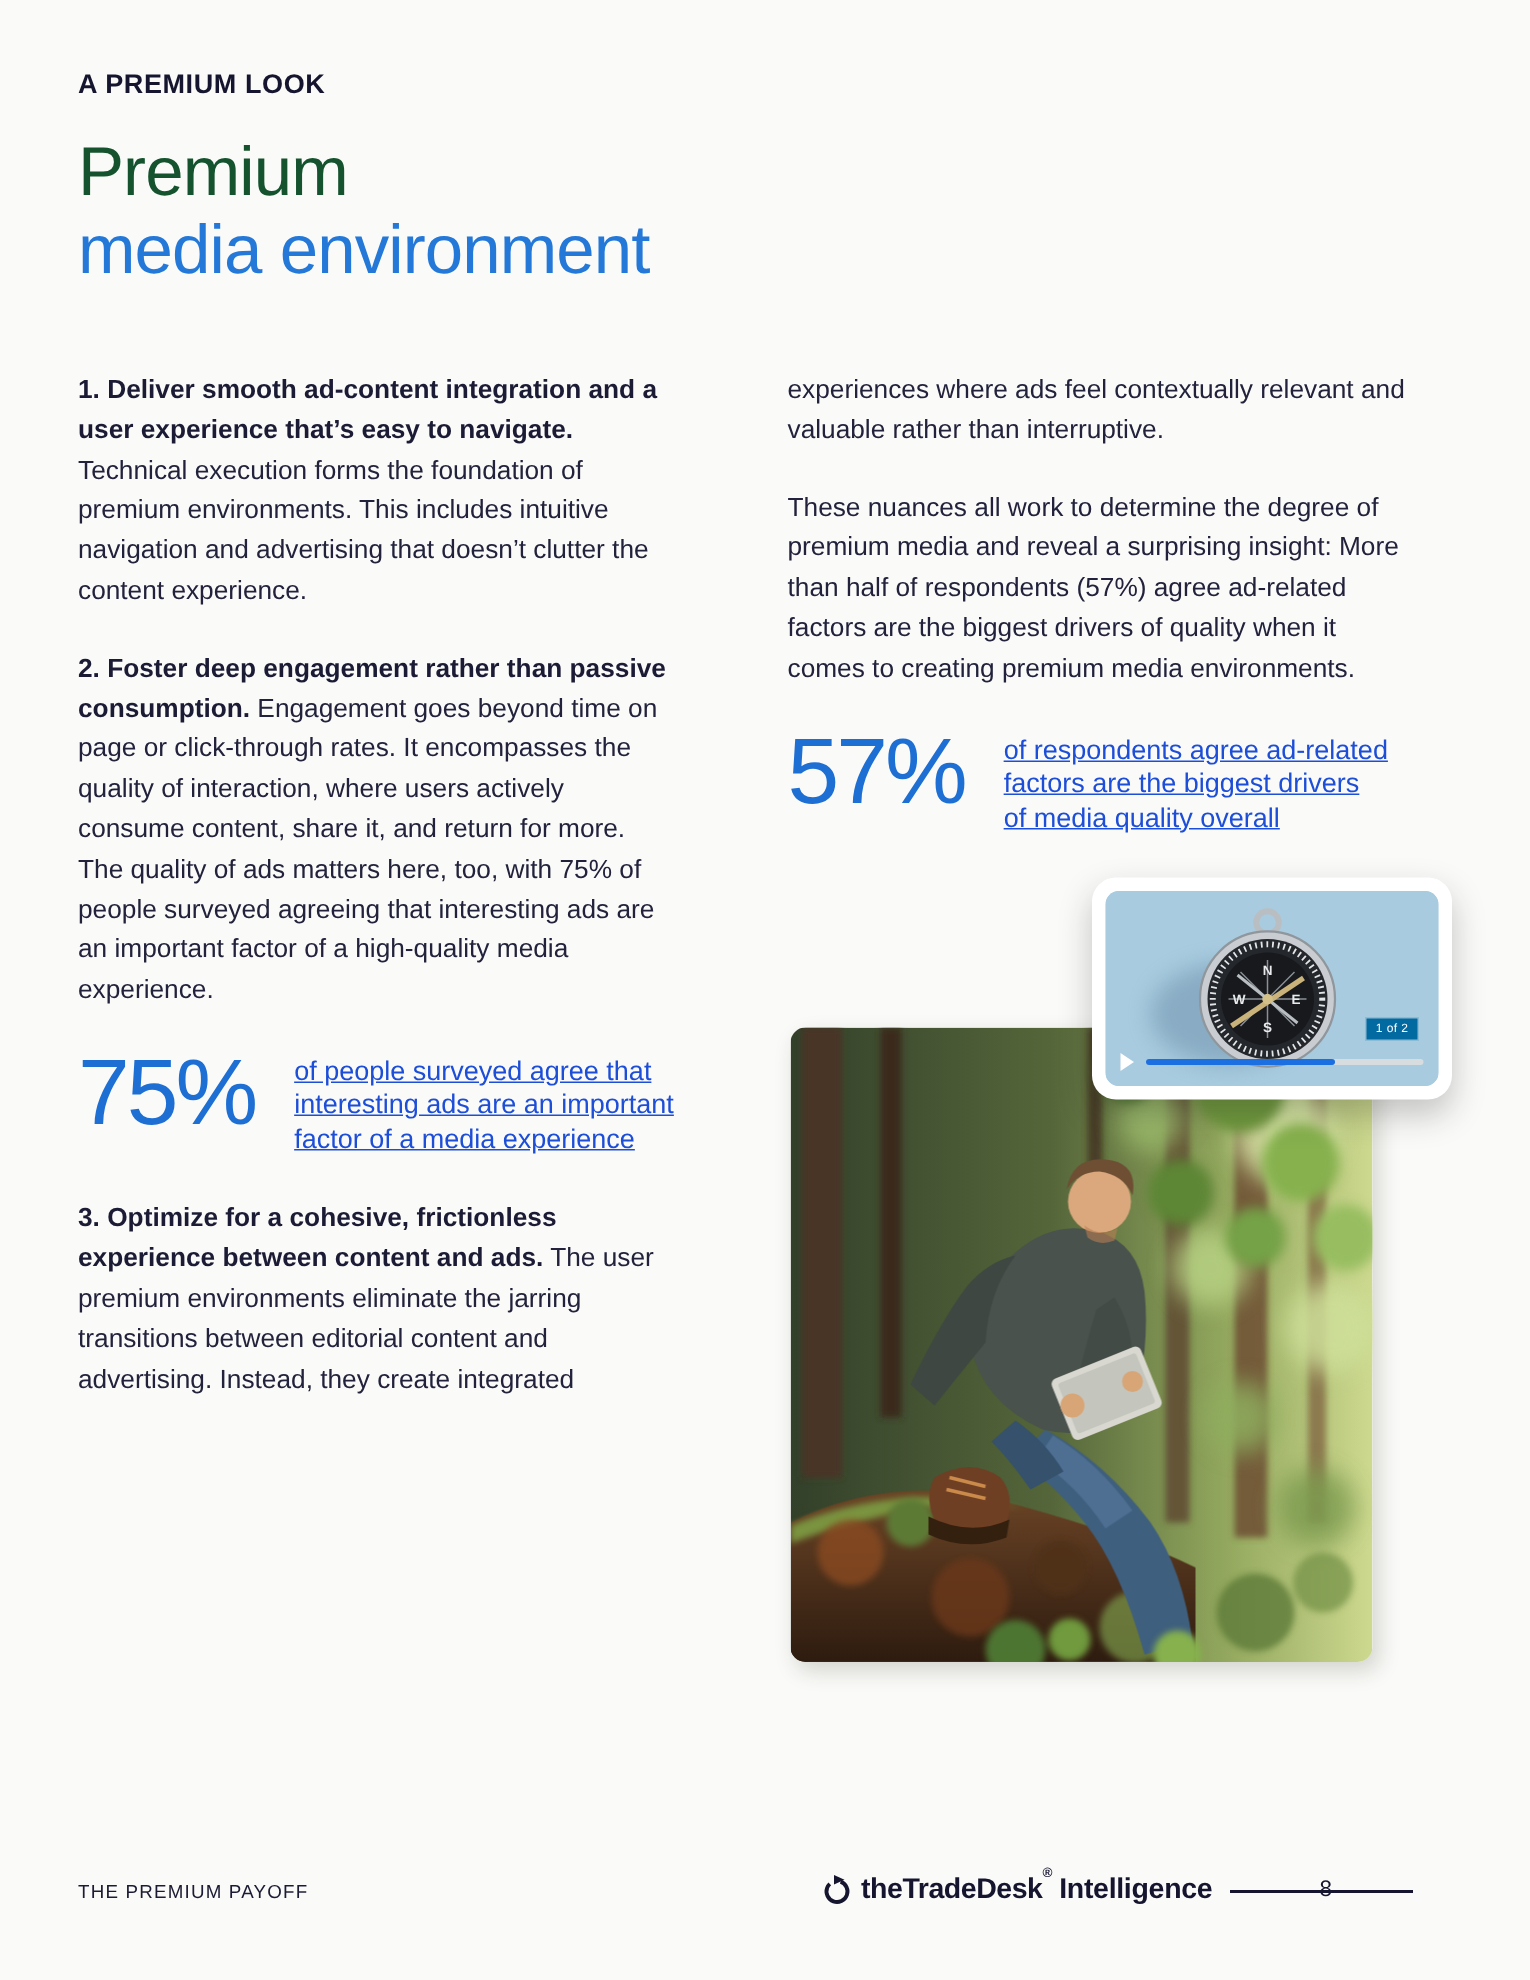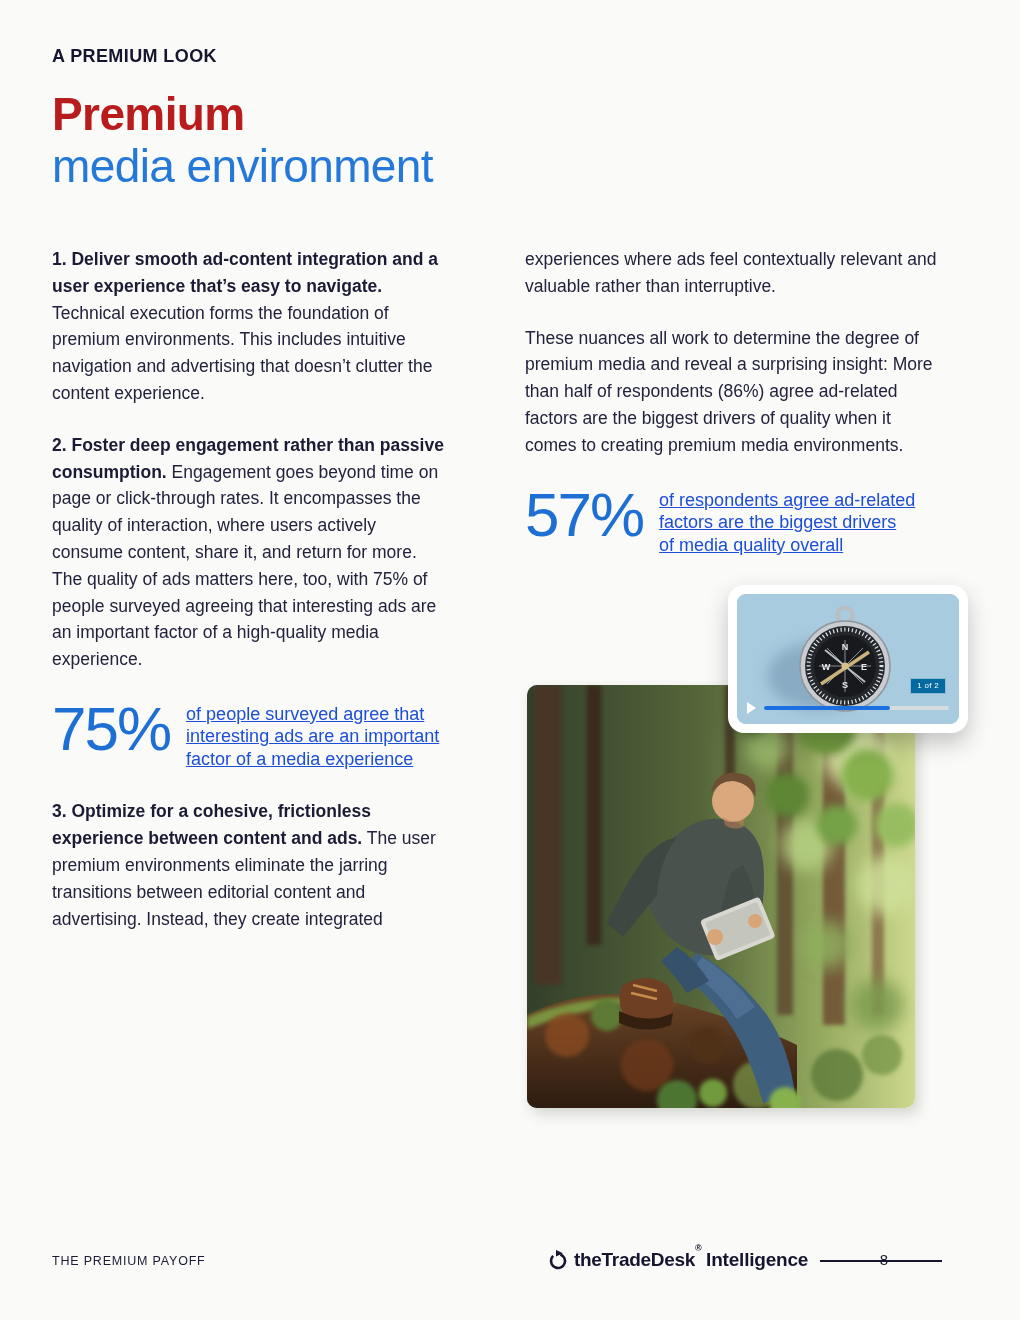--- a/index.html
+++ b/index.html
@@ -7,30 +7,30 @@
     width:1020px;height:1320px;position:relative;overflow:hidden;
     background:#FAFAF8;
     font-family:"Liberation Sans",sans-serif;
     color:#22223C;
   }
   .eyebrow{
     position:absolute;left:52px;top:46px;
     font-size:18px;font-weight:700;letter-spacing:.4px;color:#15152F;
   }
   .title{position:absolute;left:52px;top:88px;font-size:46px;line-height:52px;font-weight:400;letter-spacing:-.6px;}
-  .title .t1{color:#b91c1c;display:block;font-weight:bold;}
+  .title .t1{color:#14532d;display:block;}
   .title .t2{color:#2478D8;display:block;}
 
   .col{position:absolute;top:222px;font-size:17.5px;line-height:26.8px;margin-top:24px;}
   .col-left{left:52px;width:398px;}
   .col-right{left:525px;width:420px;}
   .col p{margin:0 0 25px 0;}
   .lead{font-weight:700;color:#1B1B35;}
 
-  .stat-row{display:flex;gap:16px;margin:6px 0 28px 0;}
+  .stat-row{display:flex;gap:26px;margin:6px 0 28px 0;}
   .stat-number{font-size:62px;font-weight:300;line-height:62px;color:#1D6FD4;letter-spacing:-2px;}
   .stat-caption{font-size:18px;line-height:22.5px;color:#1d4ed8;white-space:pre-line;padding-top:5px;text-decoration:underline;}
   .stat-row-57{margin-top:14px;}
 
   .photo-card{
     position:absolute;left:527px;top:685px;width:388px;height:423px;
     border-radius:10px;overflow:hidden;z-index:1;
     box-shadow:4px 6px 14px rgba(40,40,30,.18);
   }
   .photo-card svg{display:block;}
@@ -89,21 +89,21 @@
     <div class="stat-number">75%</div>
     <div class="stat-caption">of people surveyed agree that
 interesting ads are an important
 factor of a media experience</div>
   </div>
   <p><span class="lead">3. Optimize for a cohesive, frictionless experience between content and ads.</span><span> The user premium environments eliminate the jarring transitions between editorial content and advertising. Instead, they create integrated</span></p>
 </div>
 
 <div class="col col-right">
   <p>experiences where ads feel contextually relevant and valuable rather than interruptive.</p>
-  <p>These nuances all work to determine the degree of premium media and reveal a surprising insight: More than half of respondents (86%) agree ad-related factors are the biggest drivers of quality when it comes to creating premium media environments.</p>
+  <p>These nuances all work to determine the degree of premium media and reveal a surprising insight: More than half of respondents (57%) agree ad-related factors are the biggest drivers of quality when it comes to creating premium media environments.</p>
   <div class="stat-row stat-row-57">
     <div class="stat-number">57%</div>
     <div class="stat-caption">of respondents agree ad-related
 factors are the biggest drivers
 of media quality overall</div>
   </div>
 </div>
 
 <div class="photo-card">
   <svg width="388" height="423" viewBox="0 0 388 423" xmlns="http://www.w3.org/2000/svg">

